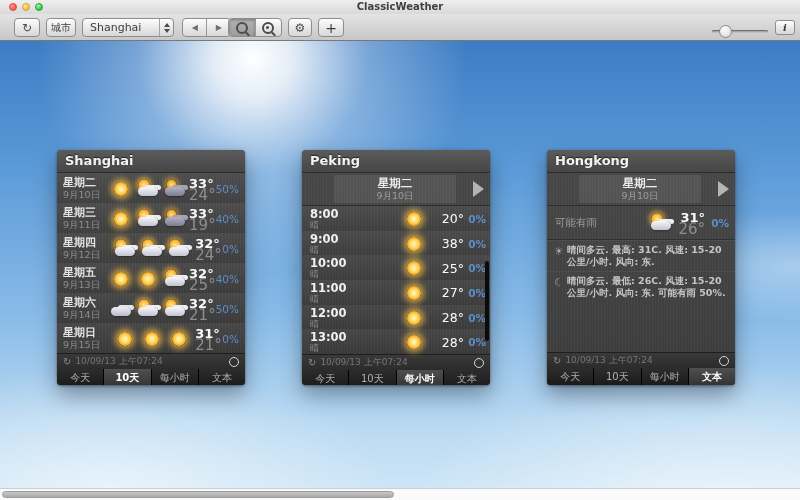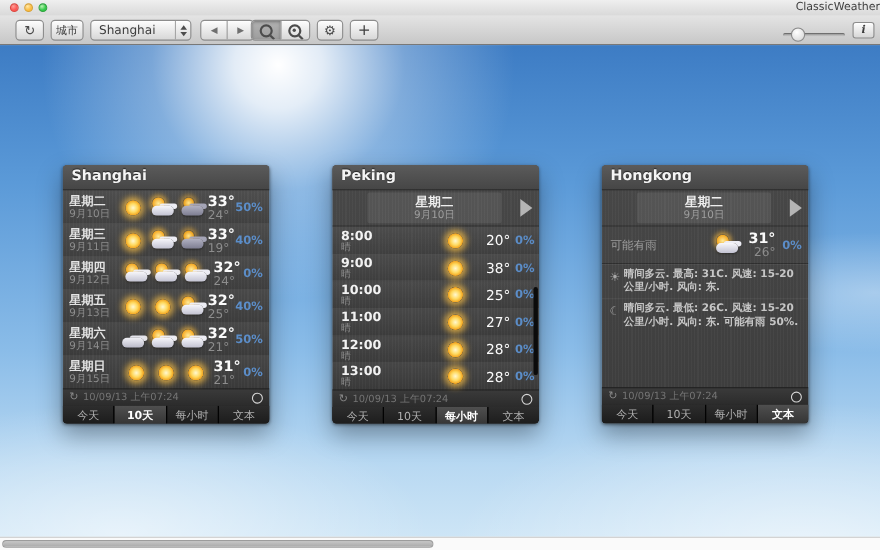--- a/index.html
+++ b/index.html
@@ -7,22 +7,22 @@
        font-family:"DejaVu Sans",sans-serif;background:#ddd;
        -webkit-font-smoothing:antialiased}
   
   .titlebar{position:absolute;top:0;left:0;right:0;height:14px;
     background:linear-gradient(#efefef,#d9d9d9)}
   .lights{position:absolute;left:9px;top:3px;display:flex;gap:5px}
   .light{width:8px;height:8px;border-radius:50%;box-sizing:border-box}
   .light.red{background:radial-gradient(circle at 35% 30%,#ff9d96,#fc5753 60%);border:1px solid #d94a42}
   .light.yellow{background:radial-gradient(circle at 35% 30%,#ffe9a8,#fdbc40 60%);border:1px solid #d6a137}
   .light.green{background:radial-gradient(circle at 35% 30%,#b8f4b0,#34c84a 60%);border:1px solid #2ca23d}
-  .win-title{position:absolute;top:1px;left:0;right:0;text-align:right;
-    font-size:10px;font-weight:normal;color:#3f3f3f}
+  .win-title{position:absolute;top:1px;left:0;right:0;text-align:center;
+    font-size:10px;font-weight:bold;color:#3f3f3f}
   .toolbar{position:absolute;top:14px;left:0;right:0;height:27px;box-sizing:border-box;
     background:linear-gradient(#e4e4e4,#c7c7c7);border-bottom:1px solid #787878}
   .btn{position:absolute;top:4px;height:19px;box-sizing:border-box;
     border:1px solid #8d8d8d;border-radius:4px;
     background:linear-gradient(#fdfdfd,#d7d7d7);
     box-shadow:inset 0 1px 0 rgba(255,255,255,.75);
     display:flex;align-items:center;justify-content:center;
     font-size:11px;color:#3d3d3d}
   .seg{padding:0;overflow:hidden}
   .seg-cell{width:24px;height:100%;display:flex;align-items:center;justify-content:center;box-sizing:border-box}
@@ -67,22 +67,22 @@
   .p-rows{height:180px;display:flex;flex-direction:column}
   .prow{flex:1;display:flex;align-items:center;box-sizing:border-box;padding:0 4px 0 6px;
     border-top:1px solid rgba(255,255,255,.06);
     background:linear-gradient(rgba(255,255,255,.035),rgba(0,0,0,.07))}
   .pr-left{width:48px}
   .pr-day{font-size:11px;font-weight:bold;color:#e4e4e4;line-height:12px}
   .pr-date{font-size:9.5px;color:#8d8d8d;line-height:11px}
   .pr-icons{width:86px;display:flex;margin-left:2px}
   .pr-temps{width:28px;text-align:left}
   .pr-hi{font-size:13px;font-weight:bold;color:#fafafa;line-height:13px}
-  .pr-lo{font-size:11px;color:#8d8d8d;line-height:11px}
-  .pr-pct{flex:1;text-align:right;font-size:10.5px;font-weight:bold;color:#5b8dc8;padding-right:2px}
+  .pr-lo{font-size:15px;color:#8d8d8d;line-height:11px}
+  .pr-pct{flex:1;text-align:right;font-size:10.5px;font-weight:normal;color:#5b8dc8;padding-right:2px}
   
   .day-sel{height:32px;flex:none;position:relative;border-bottom:1px solid rgba(0,0,0,.35)}
   .ds-box{position:absolute;left:32px;top:2px;width:122px;height:28px;border-radius:2px;
     background:rgba(255,255,255,.08);text-align:center}
   .ds-day{font-size:11.5px;font-weight:bold;color:#ededed;margin-top:2px;line-height:13px}
   .ds-date{font-size:9.5px;color:#9e9e9e;line-height:11px}
   .ds-arrow{position:absolute;right:6px;top:8px;width:0;height:0;
     border-left:11px solid #b4b4b4;border-top:8px solid transparent;border-bottom:8px solid transparent}
   
   .p-hours{height:148px;display:flex;flex-direction:column}

